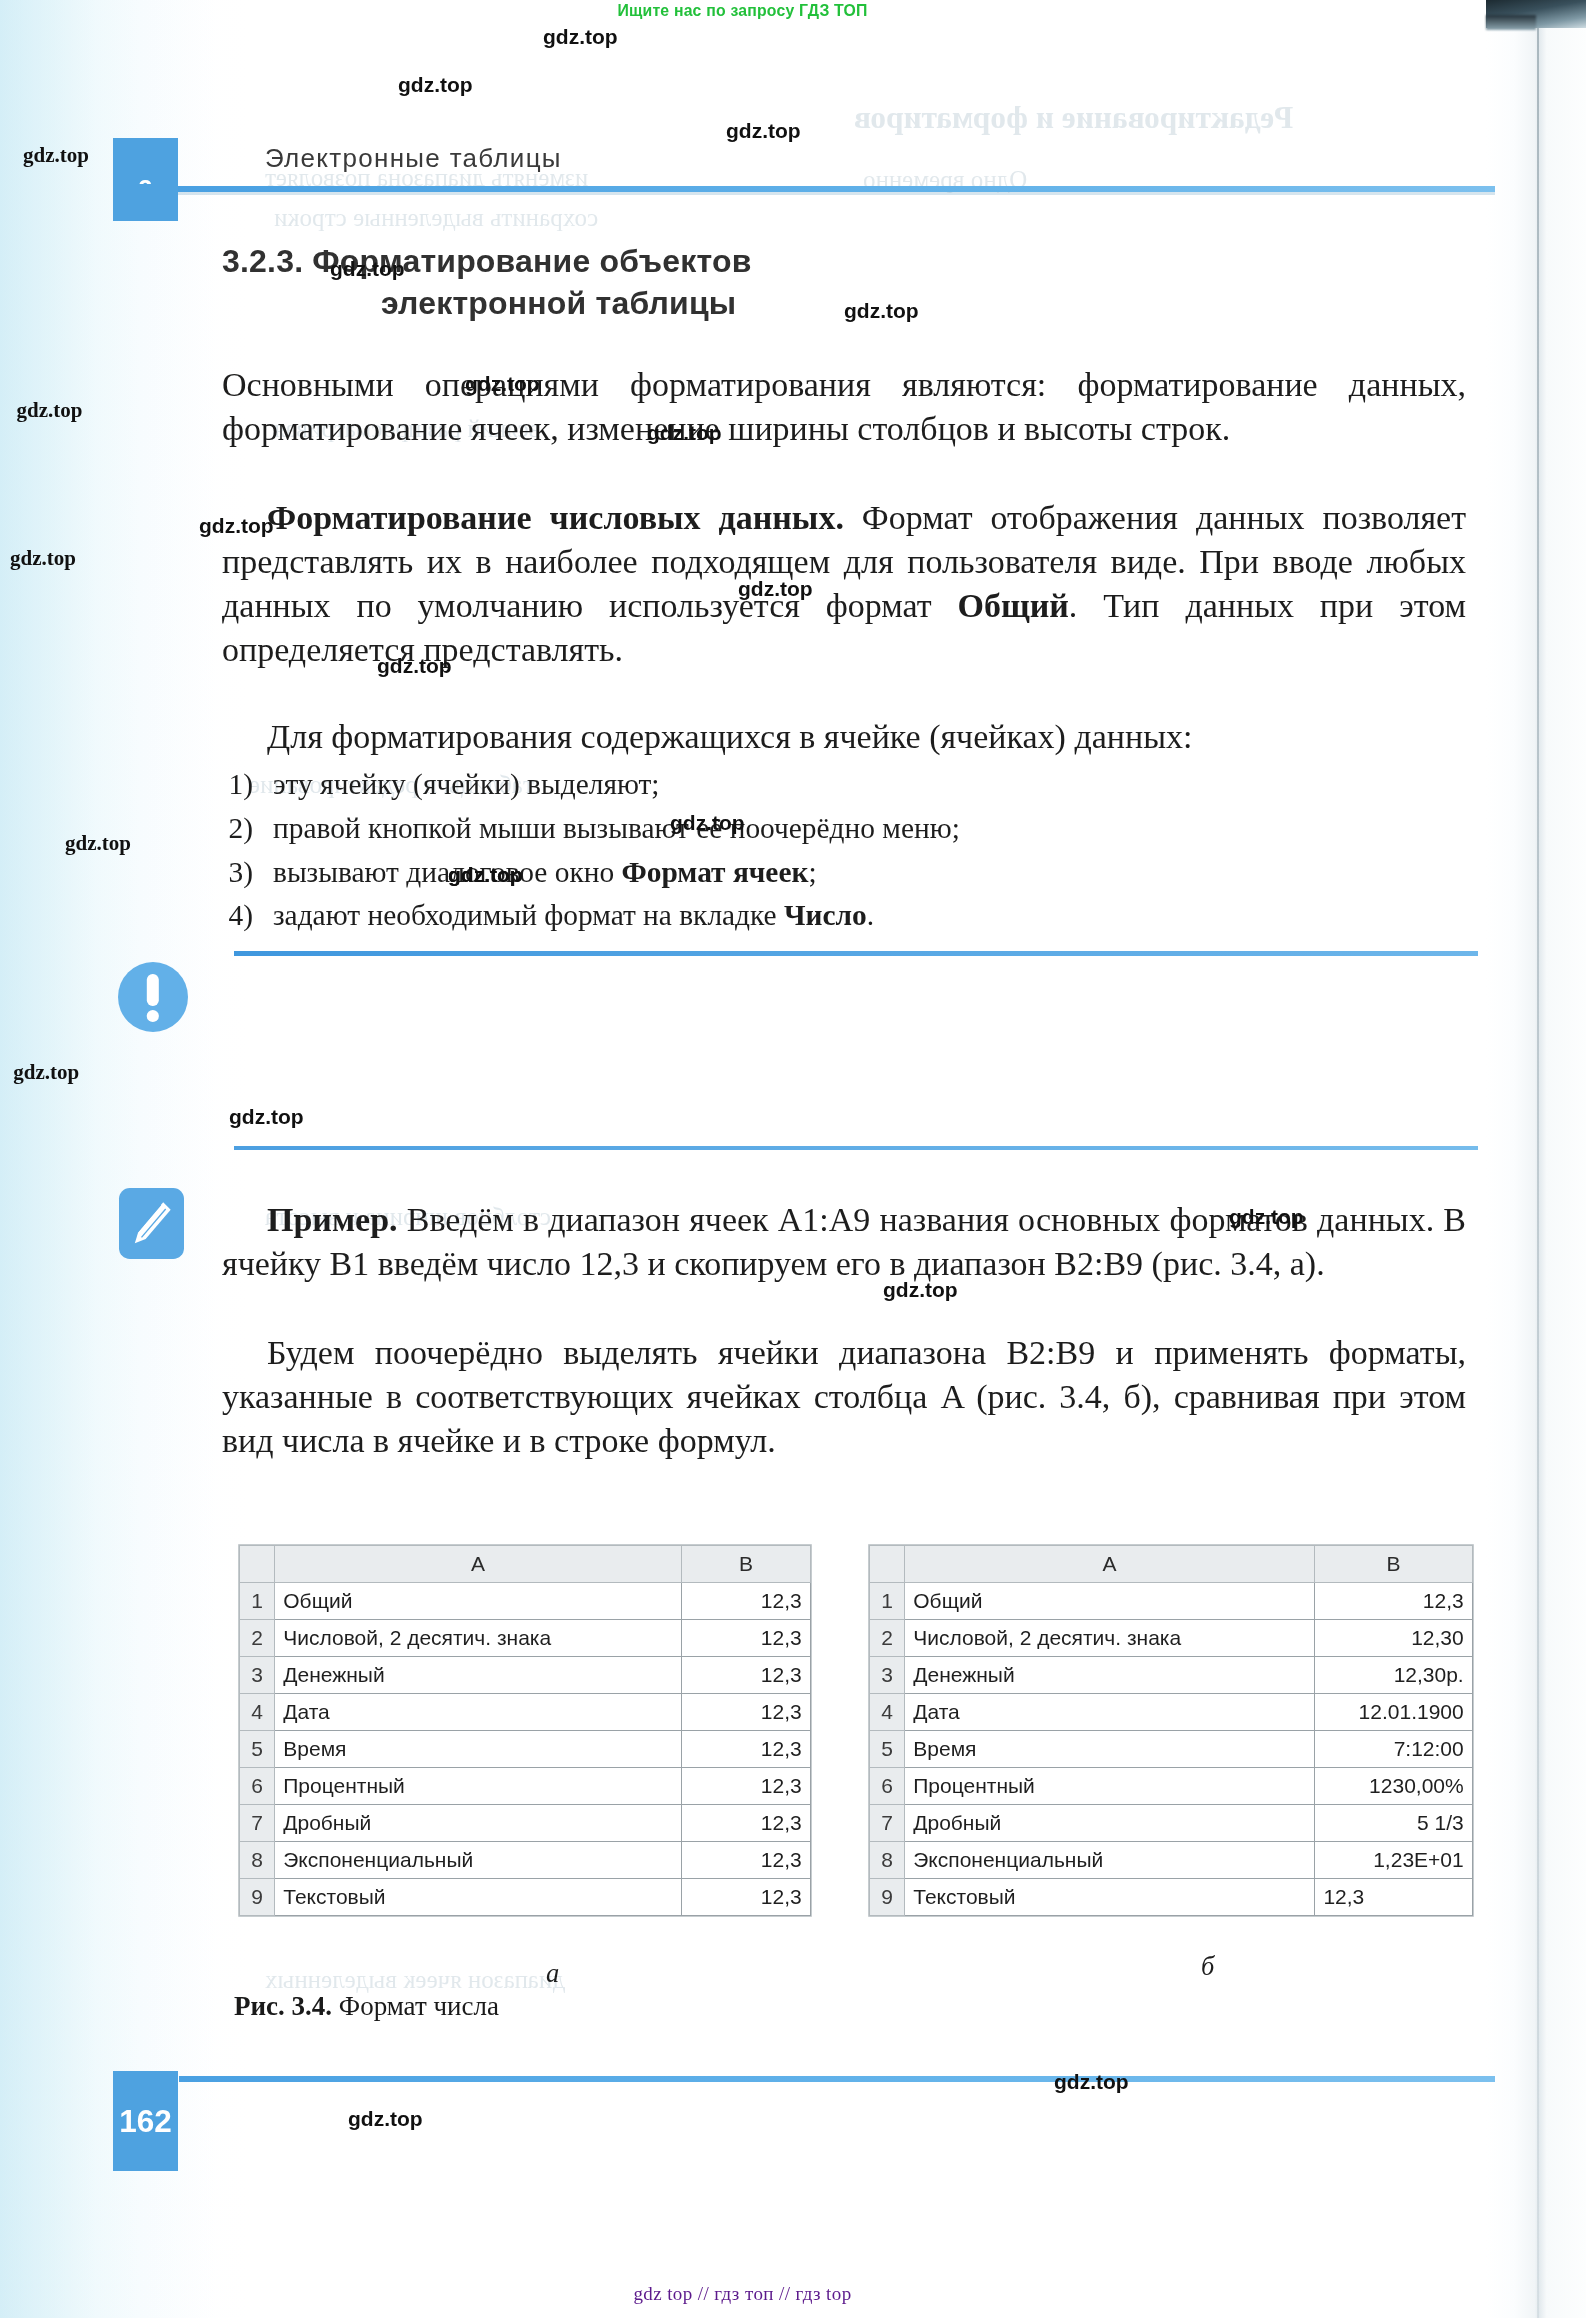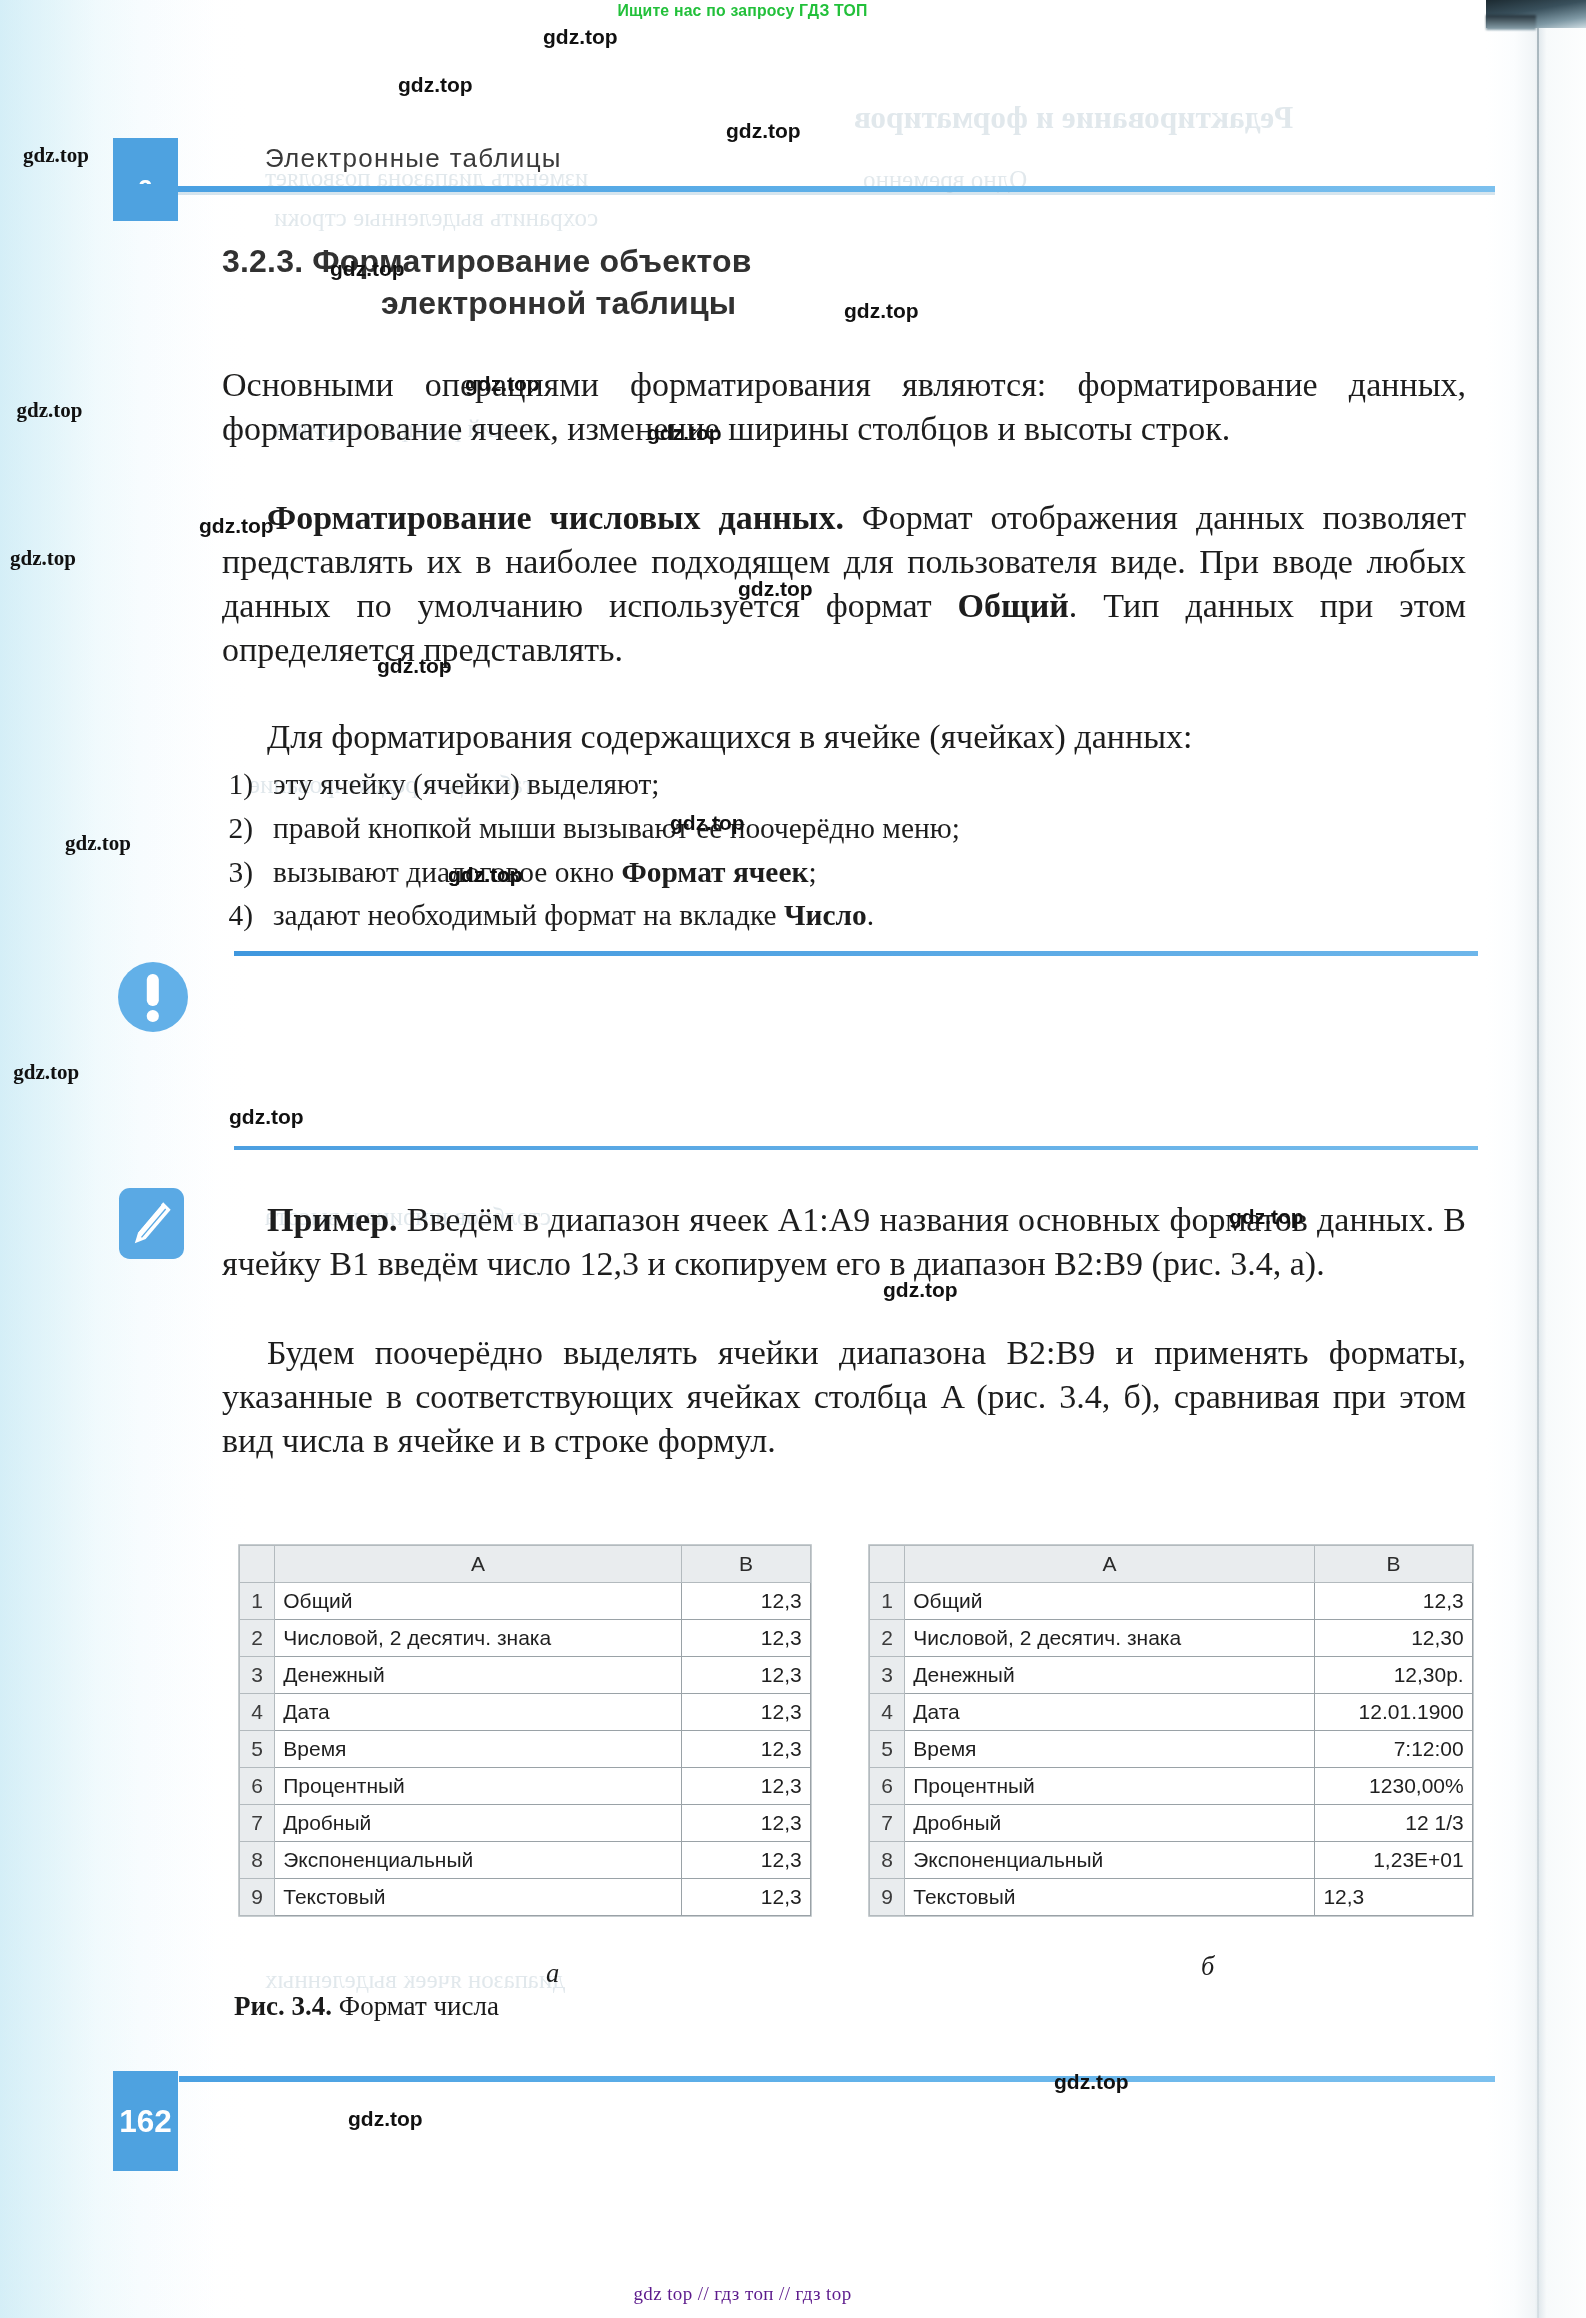--- a/index.html
+++ b/index.html
@@ -404,21 +404,21 @@
           <td class="b">7:12:00</td>
         </tr>
       <tr>
           <td class="rh">6</td>
           <td class="a">Процентный</td>
           <td class="b">1230,00%</td>
         </tr>
       <tr>
           <td class="rh">7</td>
           <td class="a">Дробный</td>
-          <td class="b">12 1/3</td>
+          <td class="b">5 1/3</td>
         </tr>
       <tr>
           <td class="rh">8</td>
           <td class="a">Экспоненциальный</td>
           <td class="b">1,23E+01</td>
         </tr>
       <tr>
           <td class="rh">9</td>
           <td class="a">Текстовый</td>
           <td class="b left">12,3</td>

